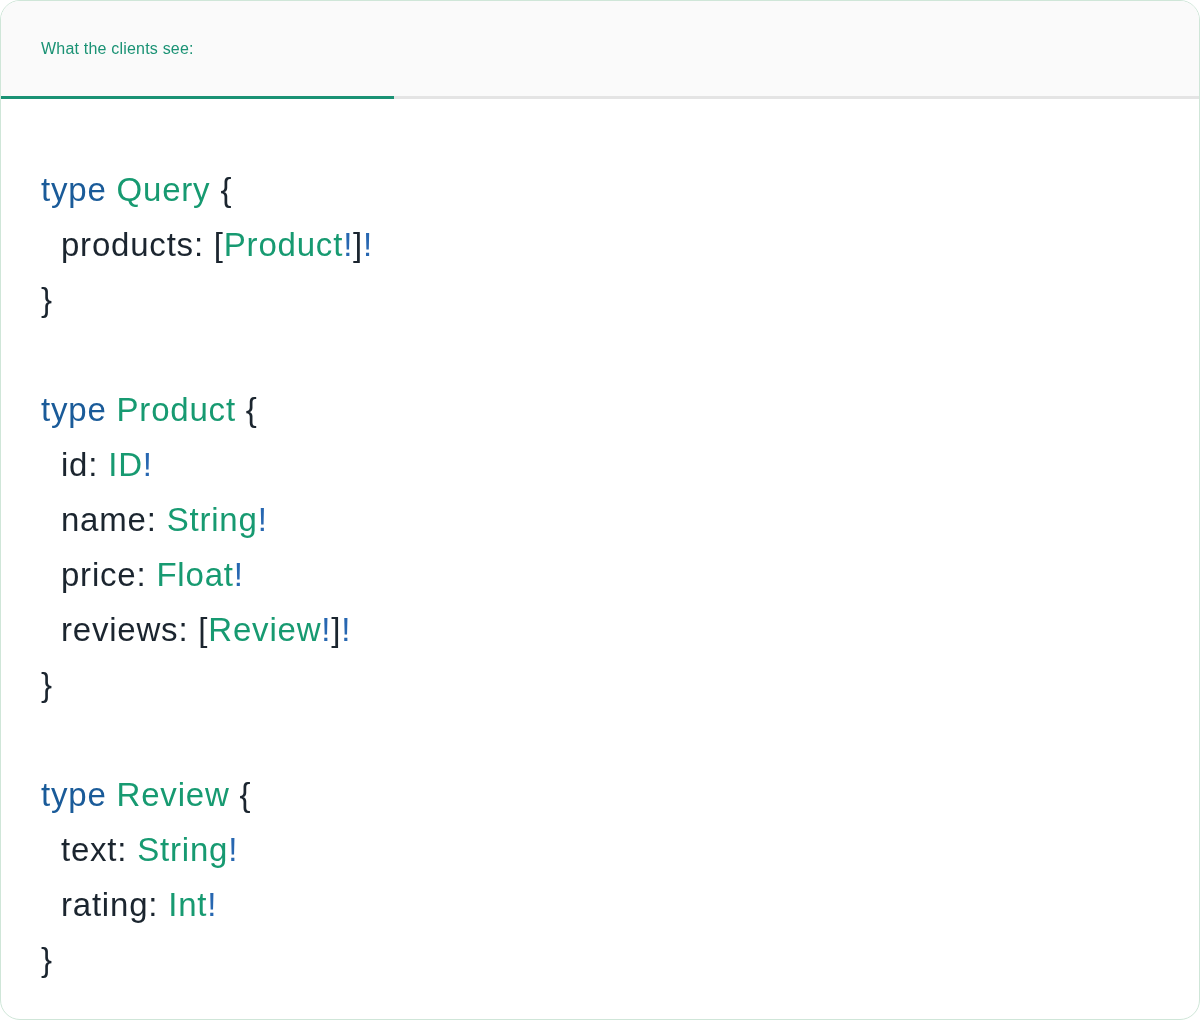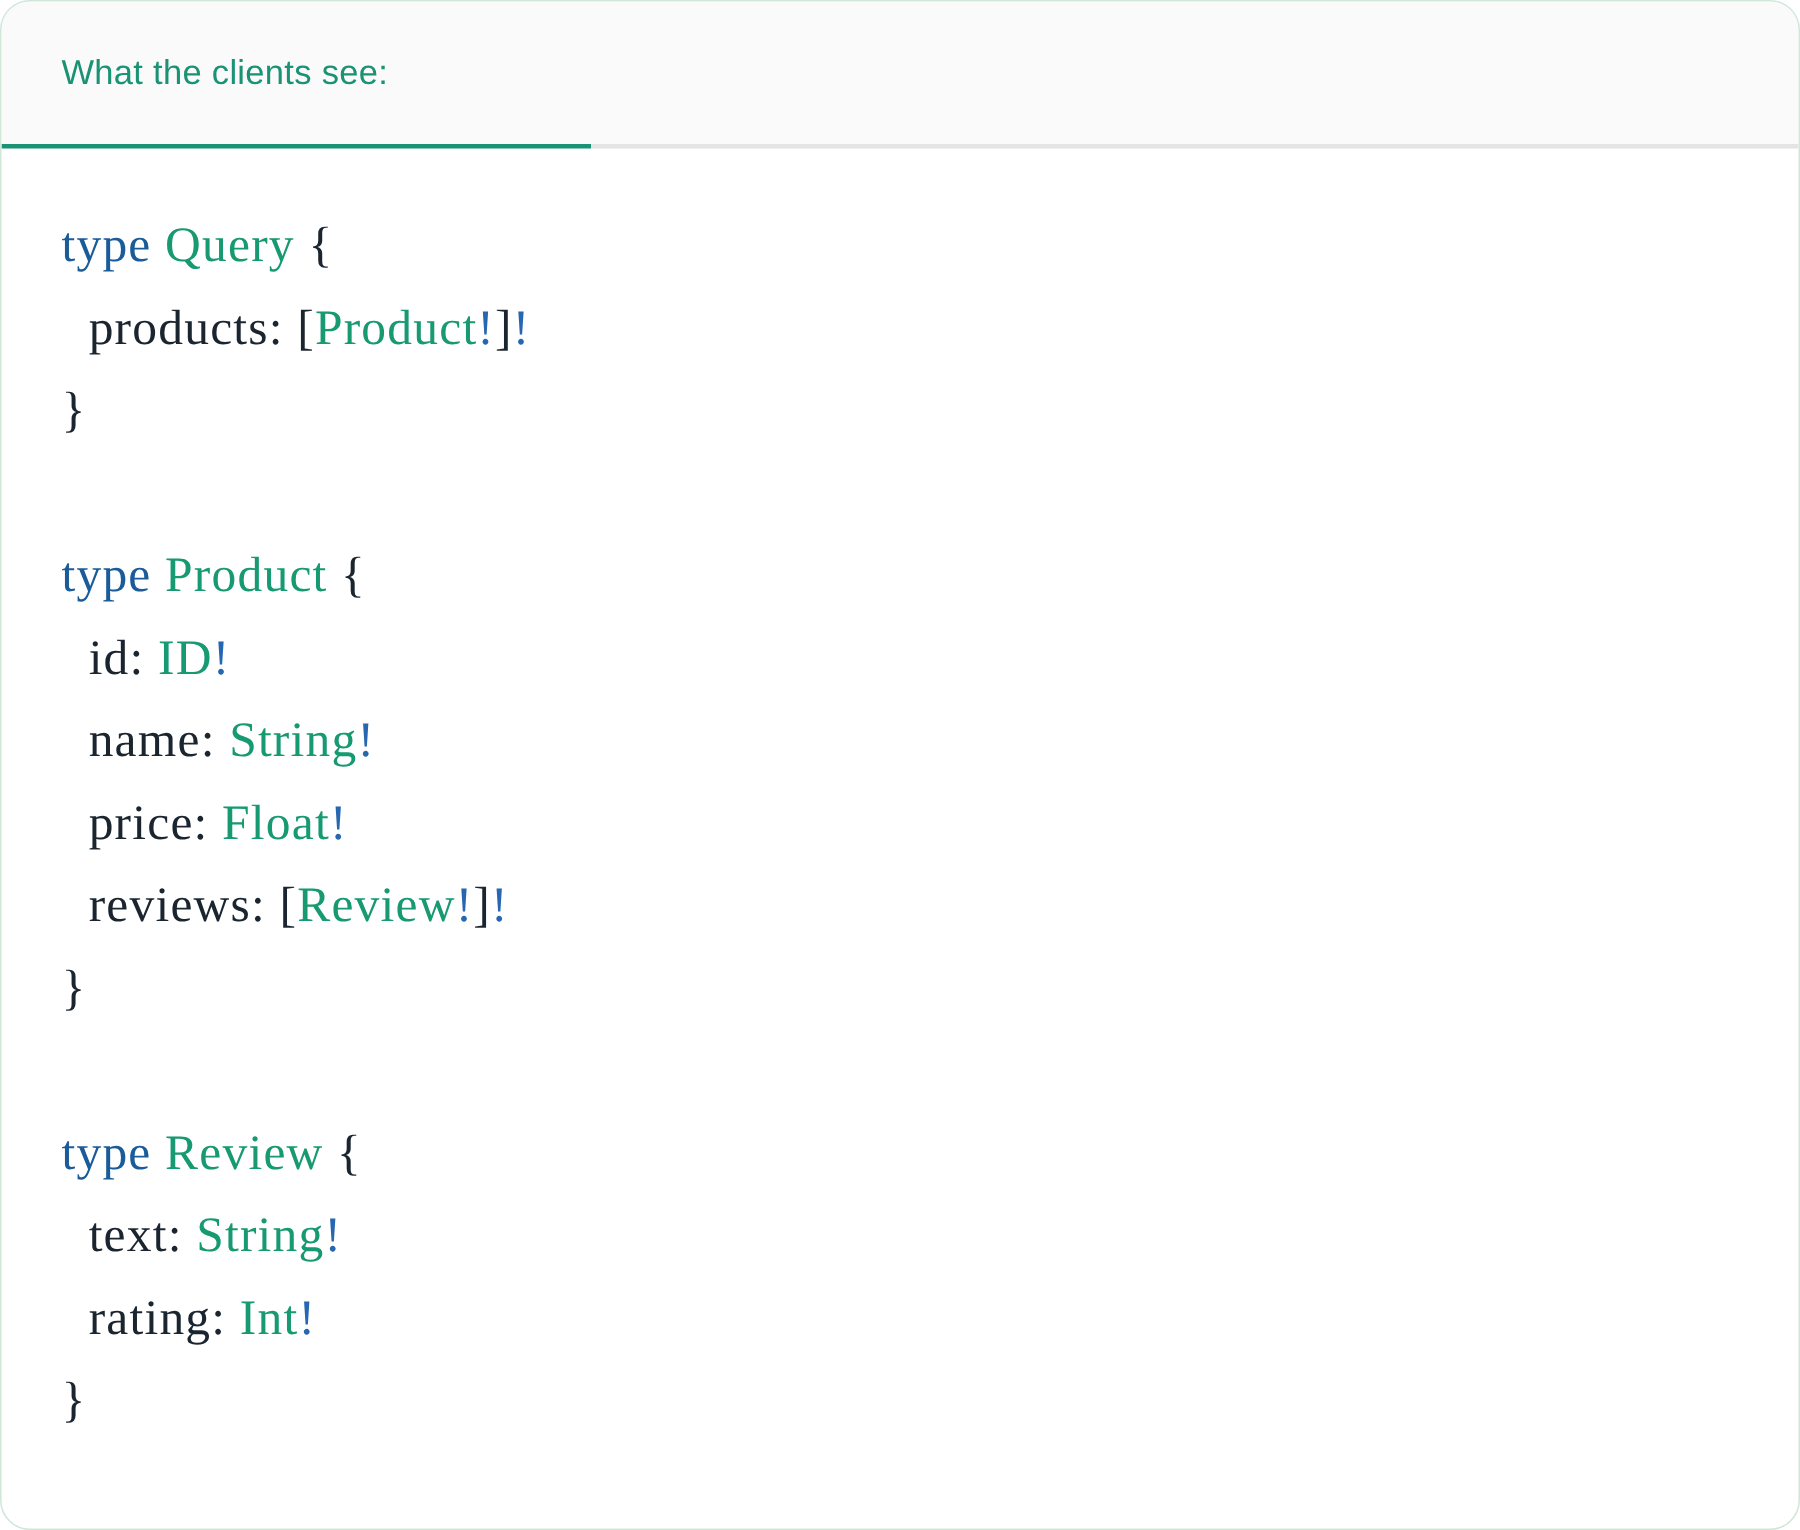--- a/index.html
+++ b/index.html
@@ -35,21 +35,21 @@
     width: 393px;
     display: flex;
     align-items: center;
     padding-left: 40px;
     box-sizing: border-box;
     cursor: pointer;
   }
 
   .tab-label {
     color: var(--tab-green, #1a9274);
-    font-size: 23px;
+    font-size: 16px;
     font-weight: 500;
     letter-spacing: 0.2px;
     white-space: nowrap;
   }
 
   .header-underline {
     position: absolute;
     left: 0;
     bottom: 0;
     width: 100%;
@@ -64,26 +64,27 @@
   }
 
   .underline-rest {
     flex: 1;
     height: 3px;
     background: var(--divider-gray, #e4e4e4);
   }
 
   .code-block {
     padding: 38px 40px 0 40px;
-    font-family: Liberation Serif, serif;
+    font-family: Liberation Sans, sans-serif;
     font-size: 33px;
     line-height: 55px;
     letter-spacing: 0.8px;
     white-space: pre;
     color: var(--plain-color, #1b252f);
+    margin-top: 25px;
   }
 
   .code-line {
     height: 55px;
   }
 
   .tok-plain   { color: var(--plain-color, #1b252f); }
   .tok-keyword { color: var(--keyword-color, #1a5b99); }
   .tok-type    { color: var(--type-color, #179a71); }
   .tok-bang    { color: var(--bang-color, #2767b1); }

